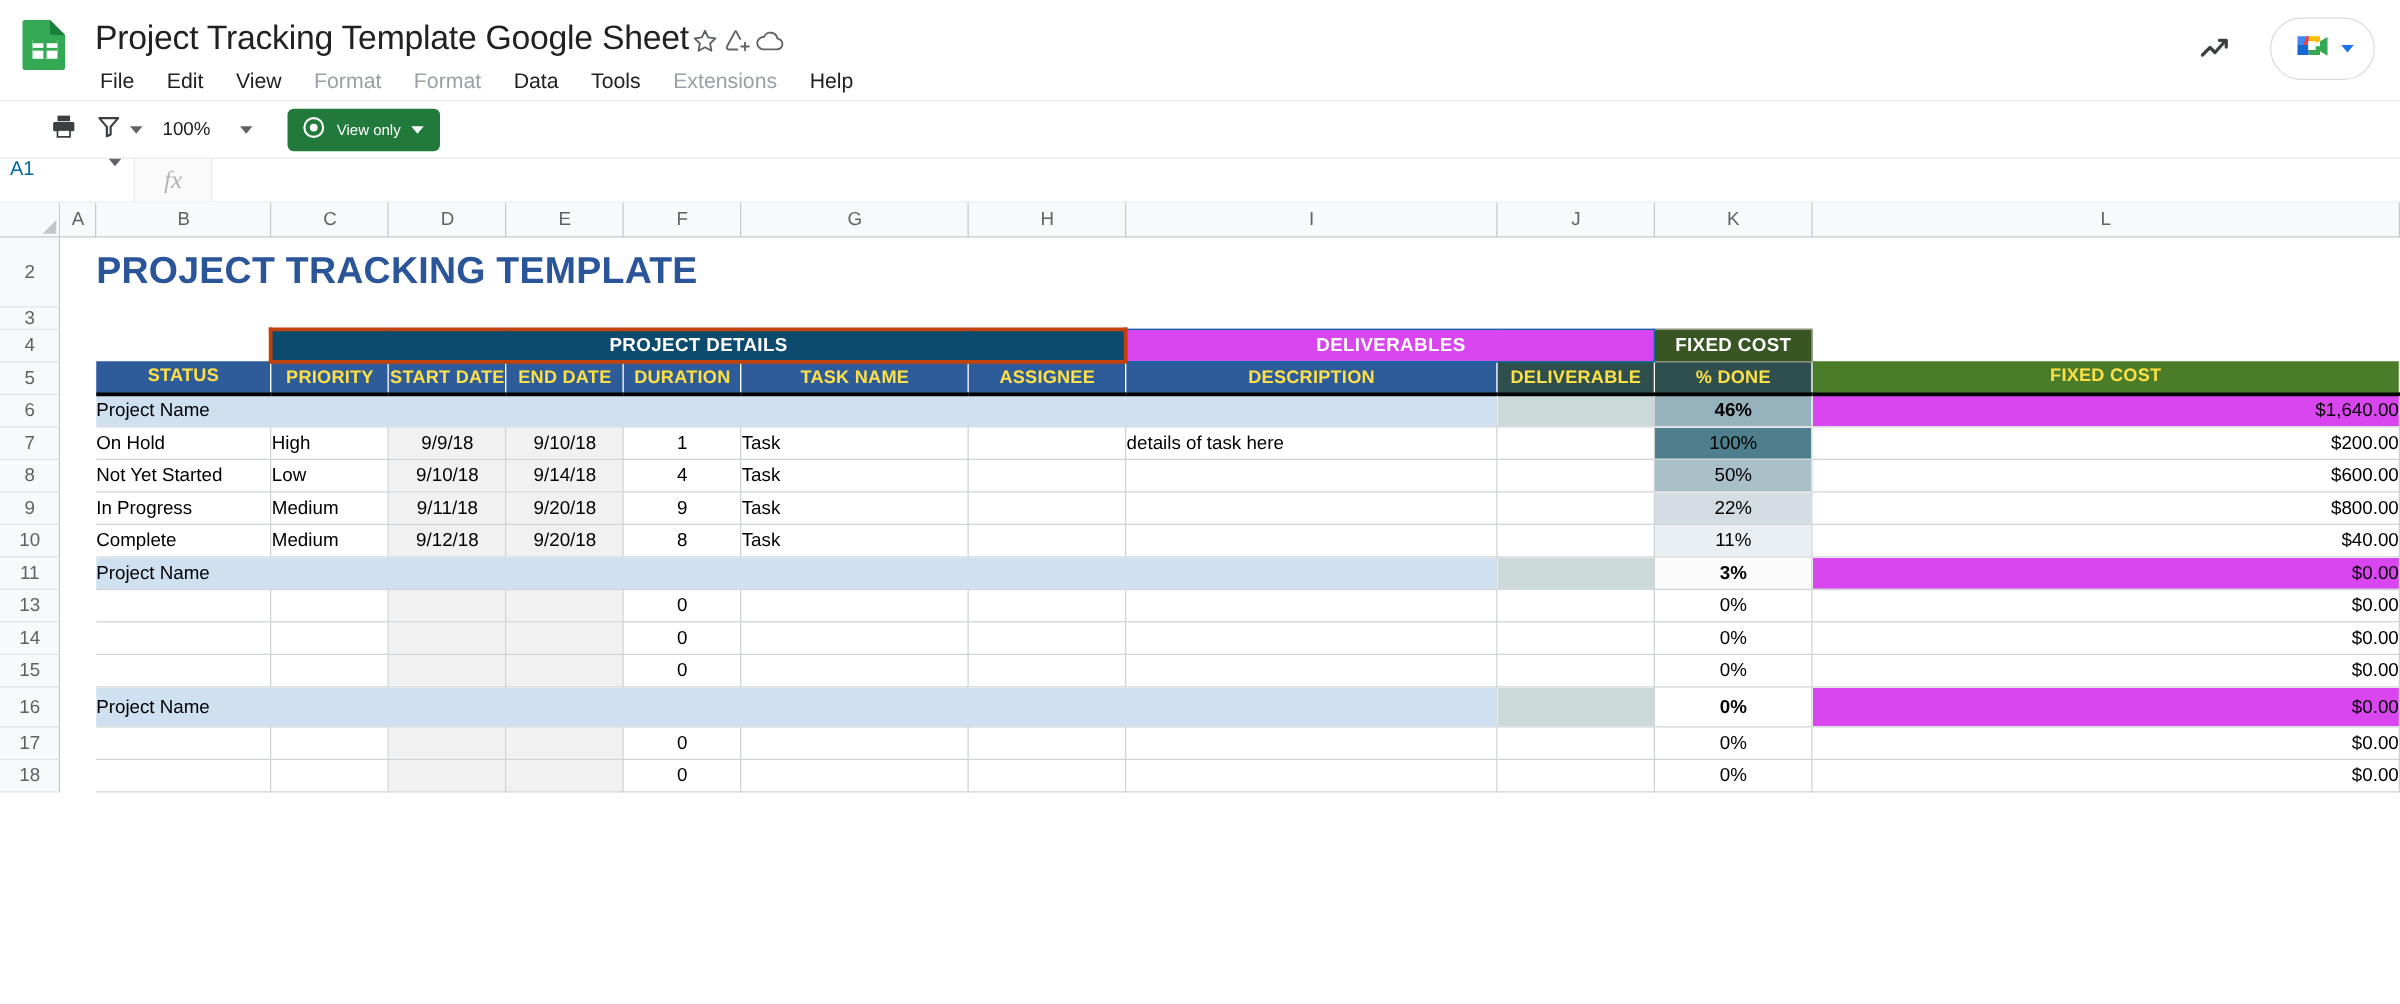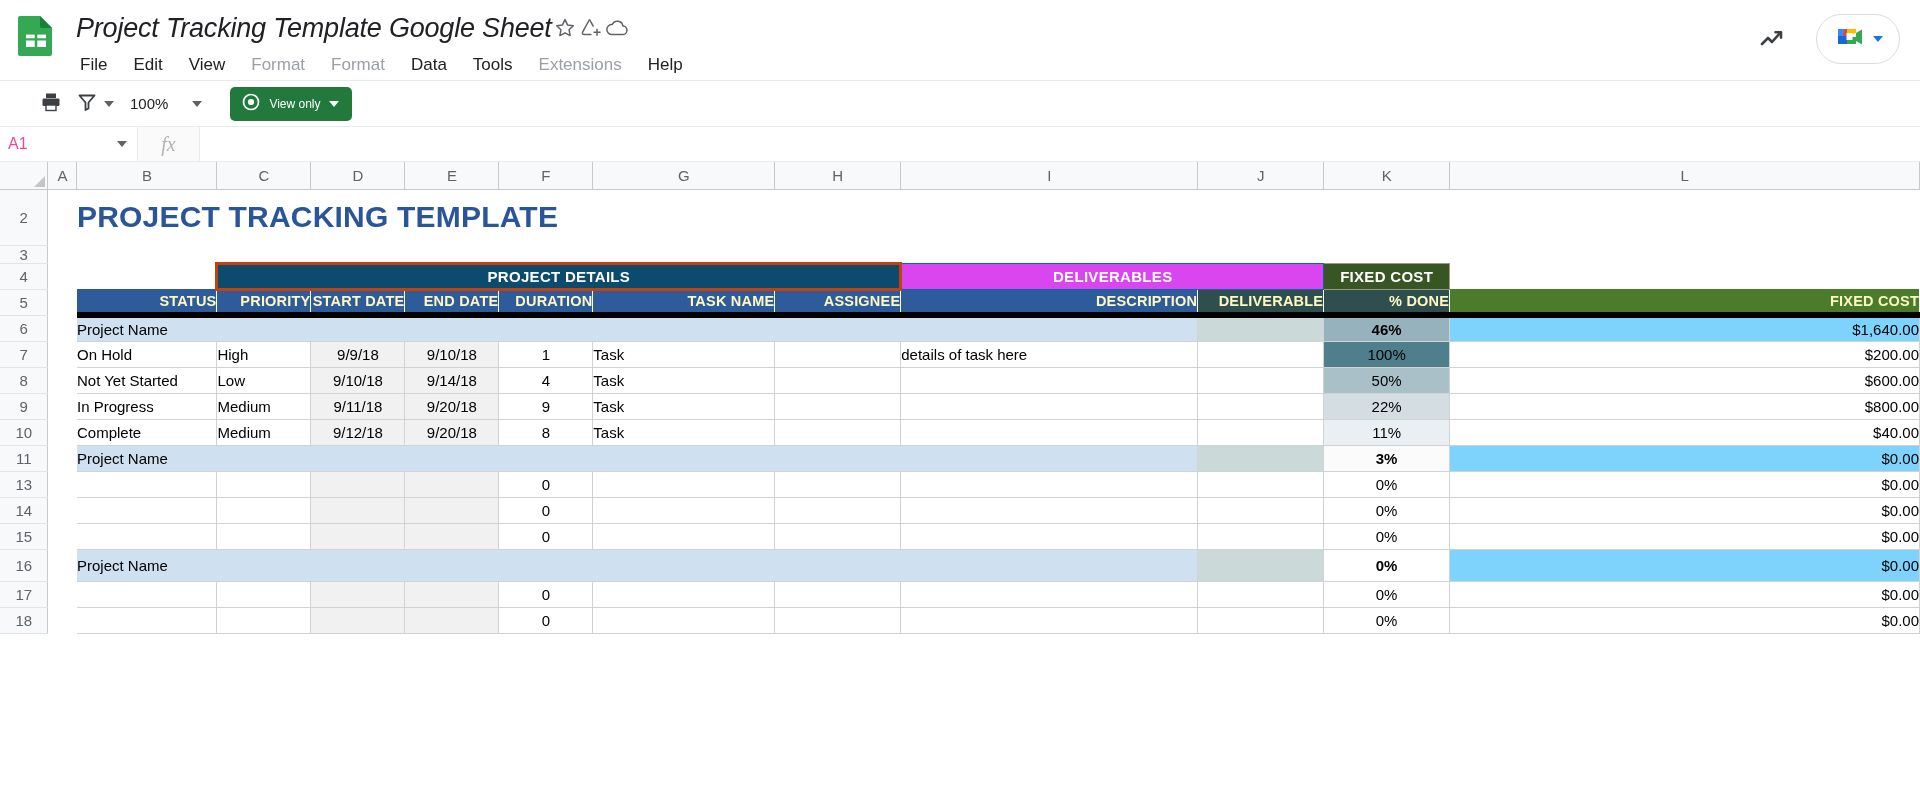--- a/index.html
+++ b/index.html
@@ -22,21 +22,21 @@
     background: #ffffff;
     position: relative;
   }
   .doc-logo {
     width: 44px; height: 44px;
     margin-top: 4px;
     flex: 0 0 auto;
     display: flex; align-items: center; justify-content: center;
   }
   .titlewrap { margin-left: 18px; flex: 1 1 auto; min-width: 0; }
-  .titlerow { display: flex; align-items: center; gap: 0; height: 36px; font-style: italic; }
+  .titlerow { display: flex; align-items: flex-end; gap: 0; height: 36px; }
   .doc-title {
     font-size: 27px;
     color: #202124;
     font-weight: 400;
     letter-spacing: -0.2px;
     white-space: nowrap;
   }
   .title-icon { width: 26px; height: 26px; flex: 0 0 auto; cursor: pointer; display:flex; align-items:center; justify-content:center;}
   .menurow {
     display: flex; align-items: center;
@@ -119,24 +119,24 @@
 
   
   .formulabar {
     height: 36px;
     border-top: 1px solid #e8eaed;
     border-bottom: 1px solid #e8eaed;
     display: flex; align-items: stretch;
     background: #fff;
   }
   .namebox {
-    width: 138px;
-    display: flex; align-items: center; justify-content: space-between;
+    width: 108px;
+    display: flex; justify-content: space-between;
     padding: 0 10px 0 8px;
-    font-size: 16px; color: #ec4899;
+    font-size: 16px; color: #0369a1;
     cursor: pointer;
     border-right: 1px solid #e8eaed;
   }
   .fxcell {
     width: 62px;
     display: flex; align-items: center; justify-content: center;
     color: #b0b3b7;
     font-style: italic;
     font-family: "Liberation Serif", serif;
     font-size: 20px;
@@ -238,36 +238,36 @@
     font-size: 15px;
     text-align: center;
     letter-spacing: 0.3px;
   }
   .band-projdetails { background: #0c4a6e; border: 3px solid #c2410c; }
   .band-deliverables { background: #d946ef; border: 1px solid #0369a1; }
   .band-cost { background: #375623; border: 1px solid #9a9a86; }
 
   
   .subhdr {
-    color: #fef9c3;
+    color: #fde047;
     font-weight: bold;
     font-size: 14.5px;
-    text-align: right;
+    text-align: center;
     letter-spacing: 0.2px;
     border-right: 1px solid #ffffff;
-    border-bottom: 6px solid #000000;
+    border-bottom: 3px solid #000000;
   }
   .sub-blue { background: #2e5b9a; }
   .sub-teal { background: #2f4f4f; }
   .sub-green { background: #4a7c2a; }
 
   
   .proj-row-blue { background: #cfe0f0; }
   .proj-row-teal { background: #ccd9d9; }
-  .proj-row-green { background: #7dd3fc; margin-left: 26px; }
+  .proj-row-green { background: #d946ef; margin-left: 26px; }
 
   .c-status { text-align: left; }
   .c-center { text-align: center; }
   .c-right  { text-align: right; padding-right: 8px; }
   .c-shade  { background: #f1f1f1; }
   .bold { font-weight: bold; }
 
   .pct-0   { background: #ffffff; }
   .pct-3   { background: #fbfbfb; }
   .pct-11  { background: #e9eff2; }

